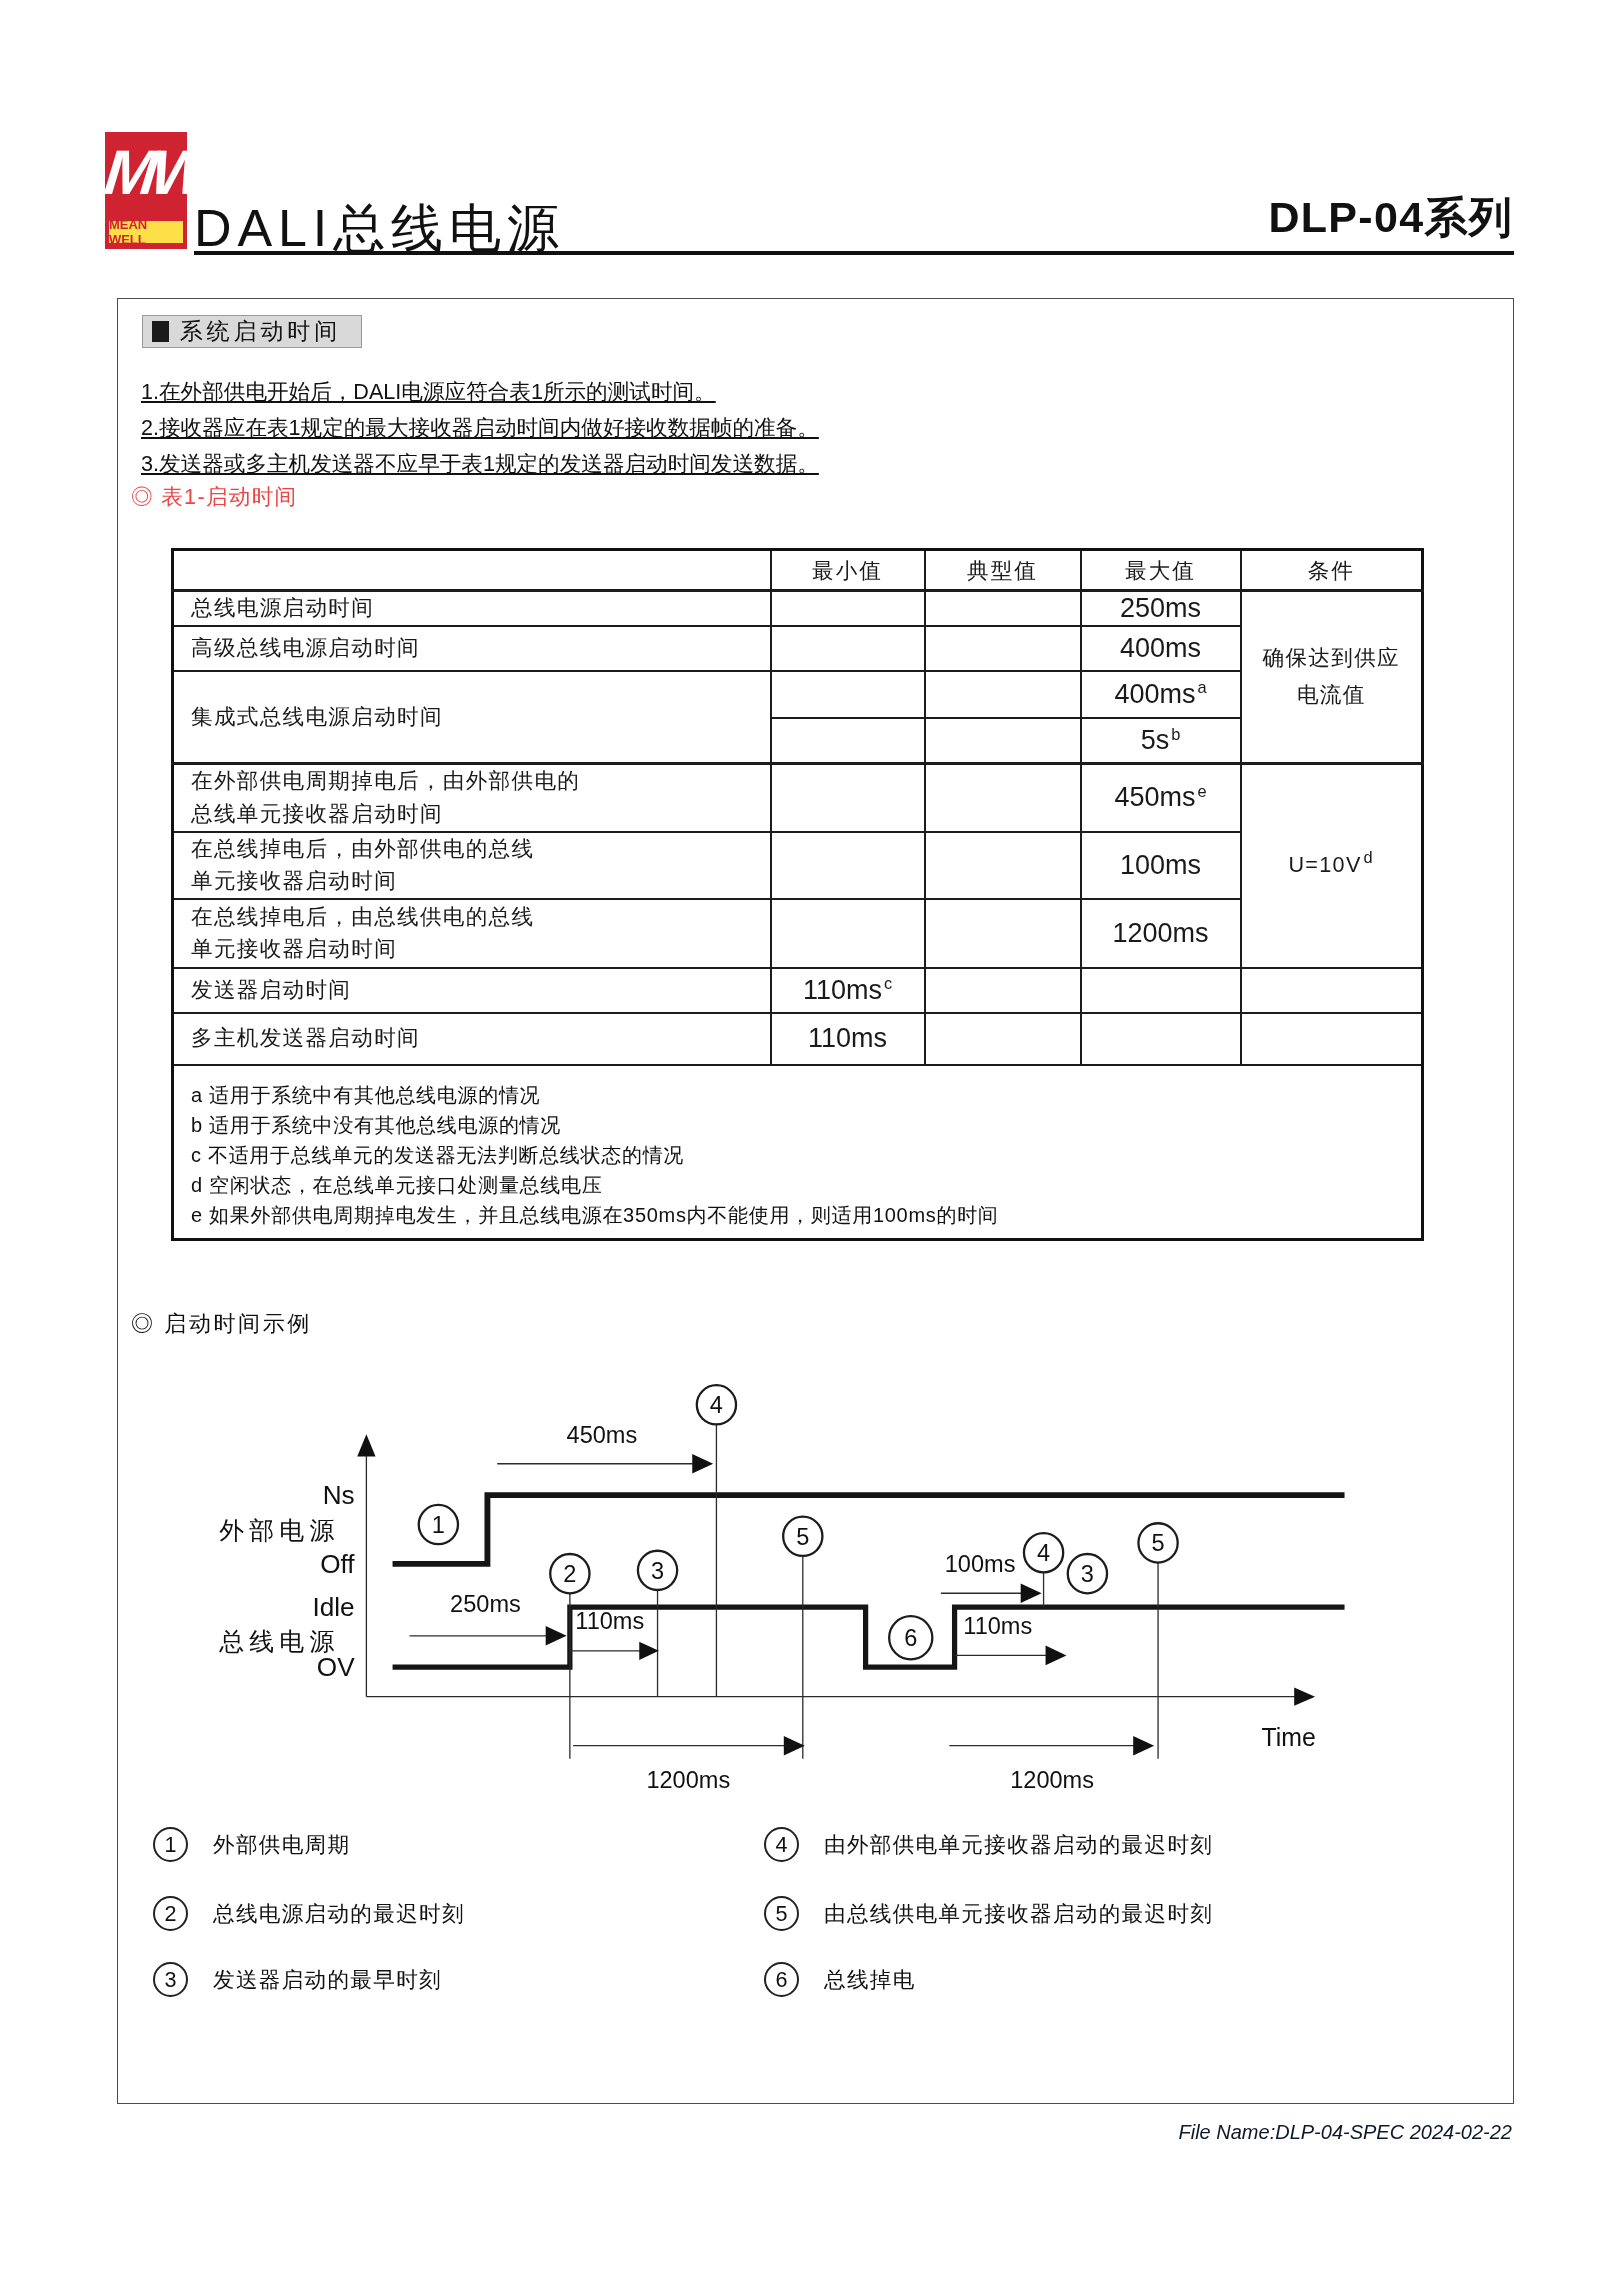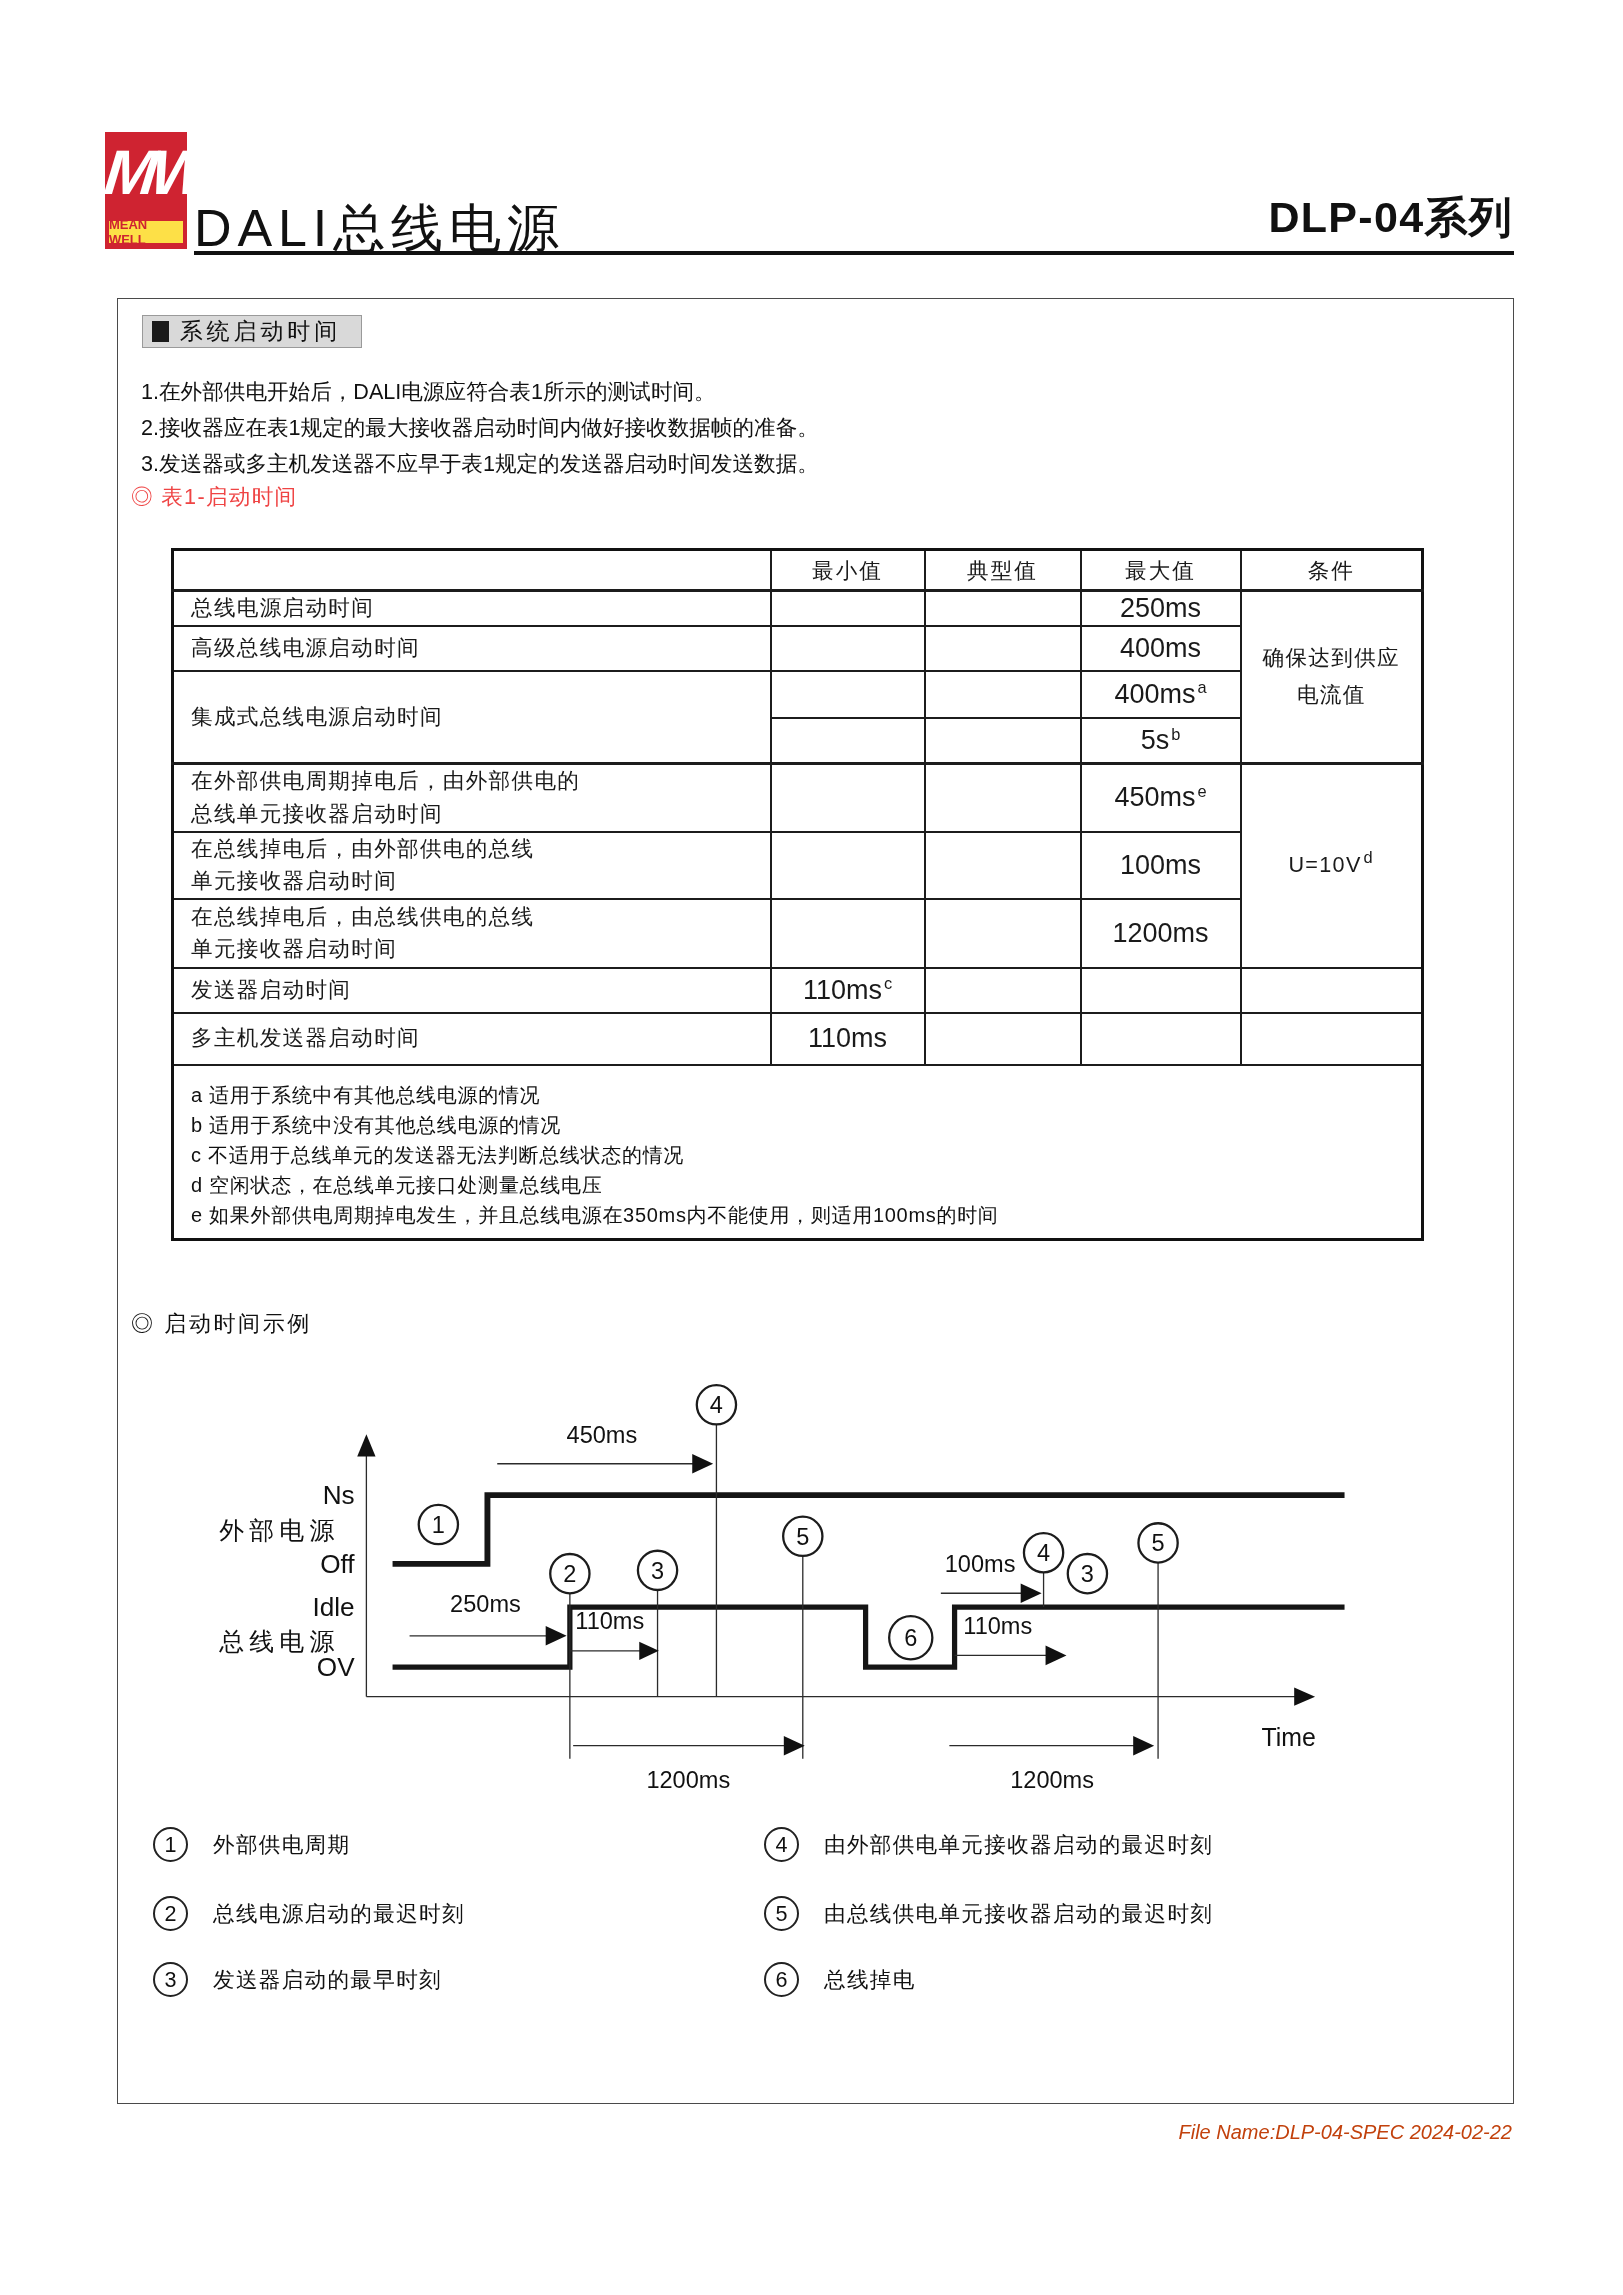--- a/index.html
+++ b/index.html
@@ -19,21 +19,21 @@
   .header-rule{position:absolute;left:194px;top:251px;width:1320px;height:3.9px;background:#111;}
 
   
   .frame{position:absolute;left:117px;top:298px;width:1395px;height:1804px;border:1.3px solid #4a4a4a;}
 
   .section-chip{position:absolute;left:122px;top:315px;width:220px;height:33px;background:#d9d9d9;
                 border:0.7px solid #9a9a9a;display:flex;align-items:center;padding-left:9.2px;box-sizing:border-box;margin-left:20px;}
   .section-chip .sq{width:17px;height:21px;background:#1a1a1a;margin-right:10.5px;}
   .section-chip .t{font-size:23px;letter-spacing:3.9px;color:#111;}
 
-  .notes{position:absolute;left:141px;top:374px;font-size:21.6px;line-height:36px;color:#111;}
+  .notes{position:absolute;left:141px;top:374px;font-size:21.6px;line-height:36px;color:#111;text-decoration:underline;}
   .tbl-caption{position:absolute;left:131px;top:482px;font-size:21.6px;letter-spacing:1.3px;color:#ef4444;}
 
   
   .spec-table{position:absolute;left:171px;top:548px;width:1250px;border-collapse:collapse;
               table-layout:fixed;border:3.3px solid #111;}
   .spec-table th,.spec-table td{border:2px solid #1c1c1c;font-weight:normal;padding:0;}
   .spec-table th{font-size:21.6px;letter-spacing:2px;border-bottom-width:3.9px;}
   tr.thick-top td{border-top-width:3.9px;}
   td.lbl{text-align:left;padding-left:17px;font-size:21.6px;letter-spacing:1.3px;
          white-space:pre-line;line-height:1.5;}
@@ -58,21 +58,21 @@
   .head{fill:#111;stroke:none;}
 
   
   .legend-item{position:absolute;display:flex;align-items:center;}
   .legend-item .circ{width:31px;height:31px;border:2px solid #222;border-radius:50%;
                      display:flex;align-items:center;justify-content:center;
                      font-size:21.6px;color:#111;flex:0 0 auto;}
   .legend-item .txt{margin-left:25px;font-size:21.6px;letter-spacing:1.3px;color:#111;white-space:nowrap;}
 
   
-  .footer{position:absolute;right:111px;top:2121px;font-size:20px;font-style:italic;color:#c2410c;}
+  .footer{position:absolute;right:111px;top:2121px;font-size:20px;font-style:italic;color:#0f172a;}
 </style>
 </head>
 <body>
 
 <div class="page">
 
   <div class="logo">
     <div class="logo-mw">MW</div>
     <div class="logo-band">
       <span>MEAN WELL</span>

